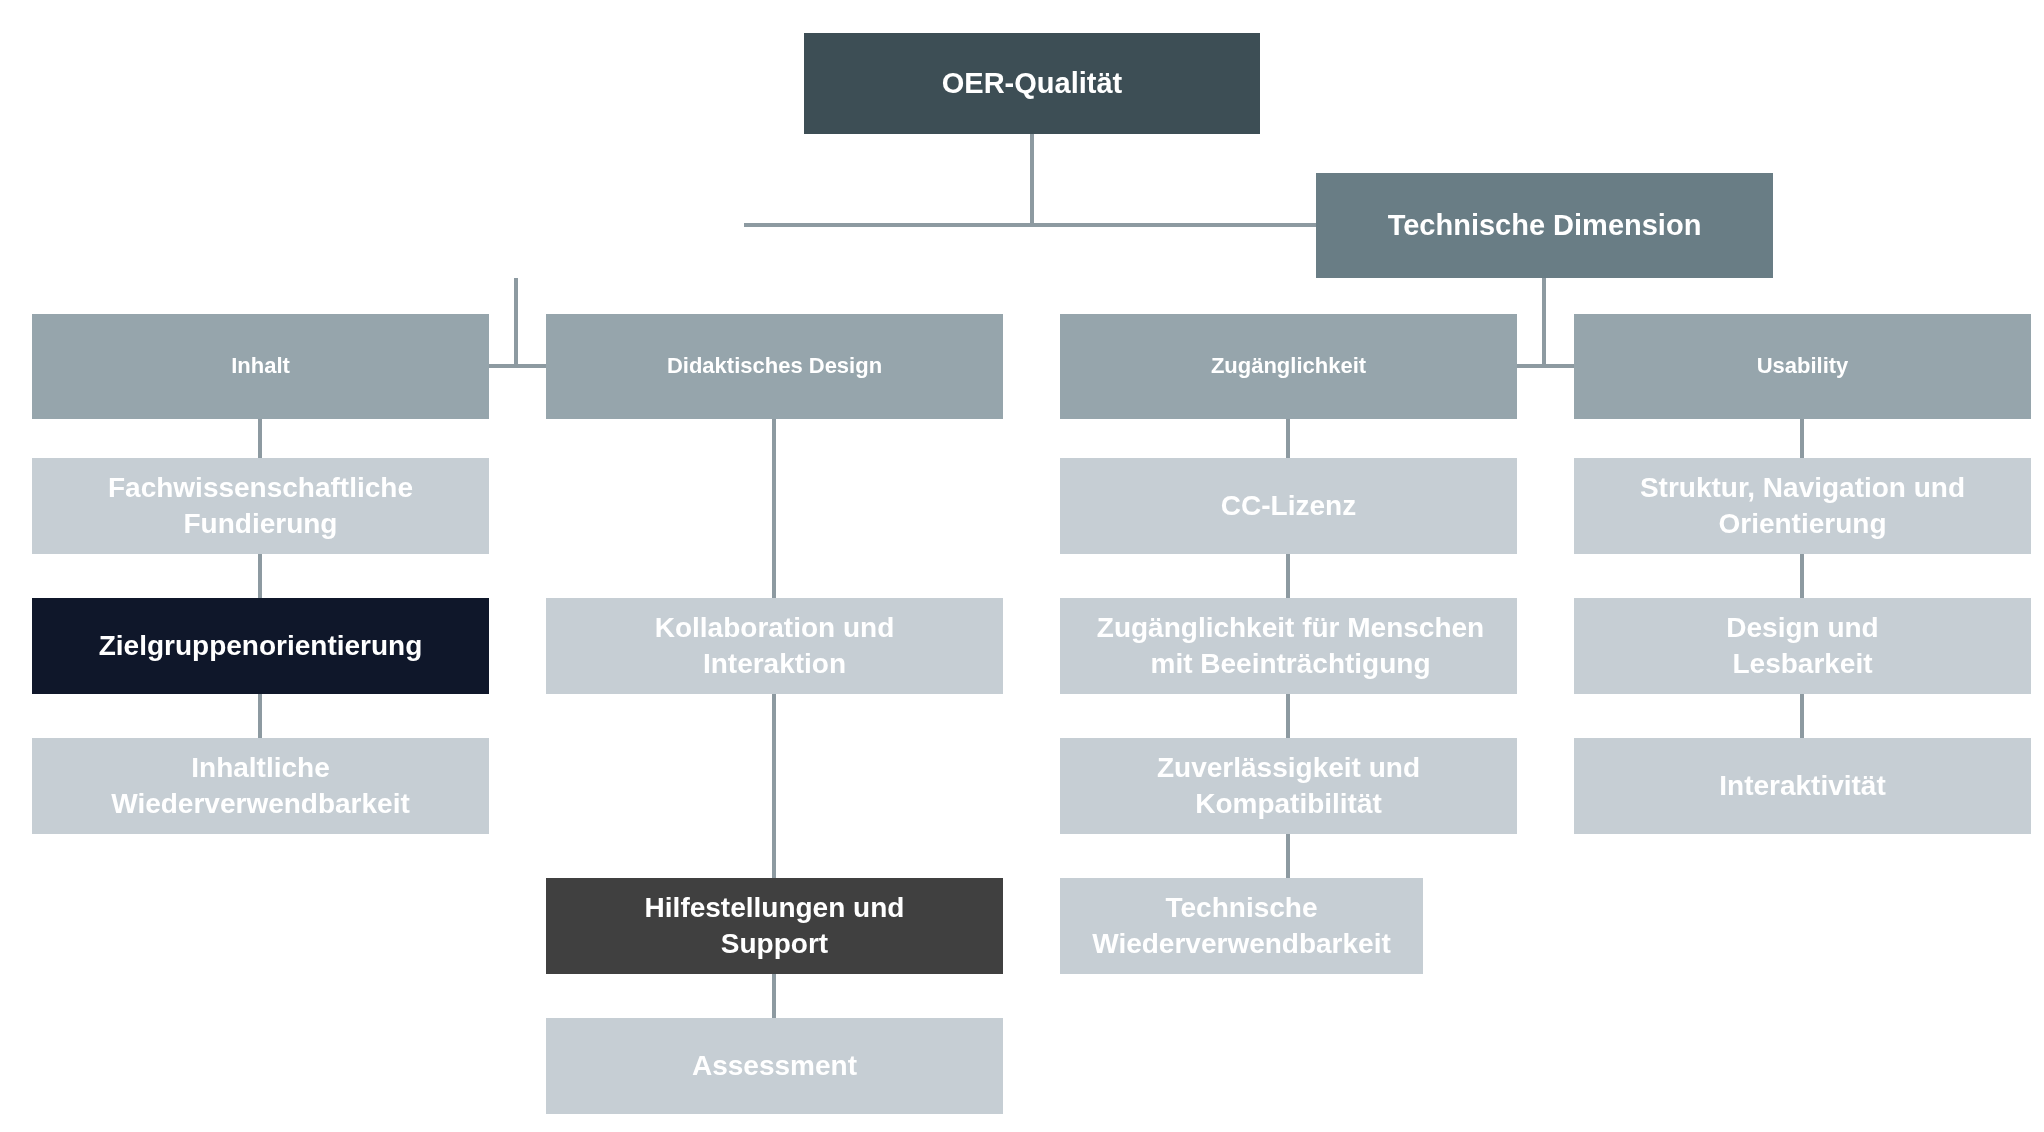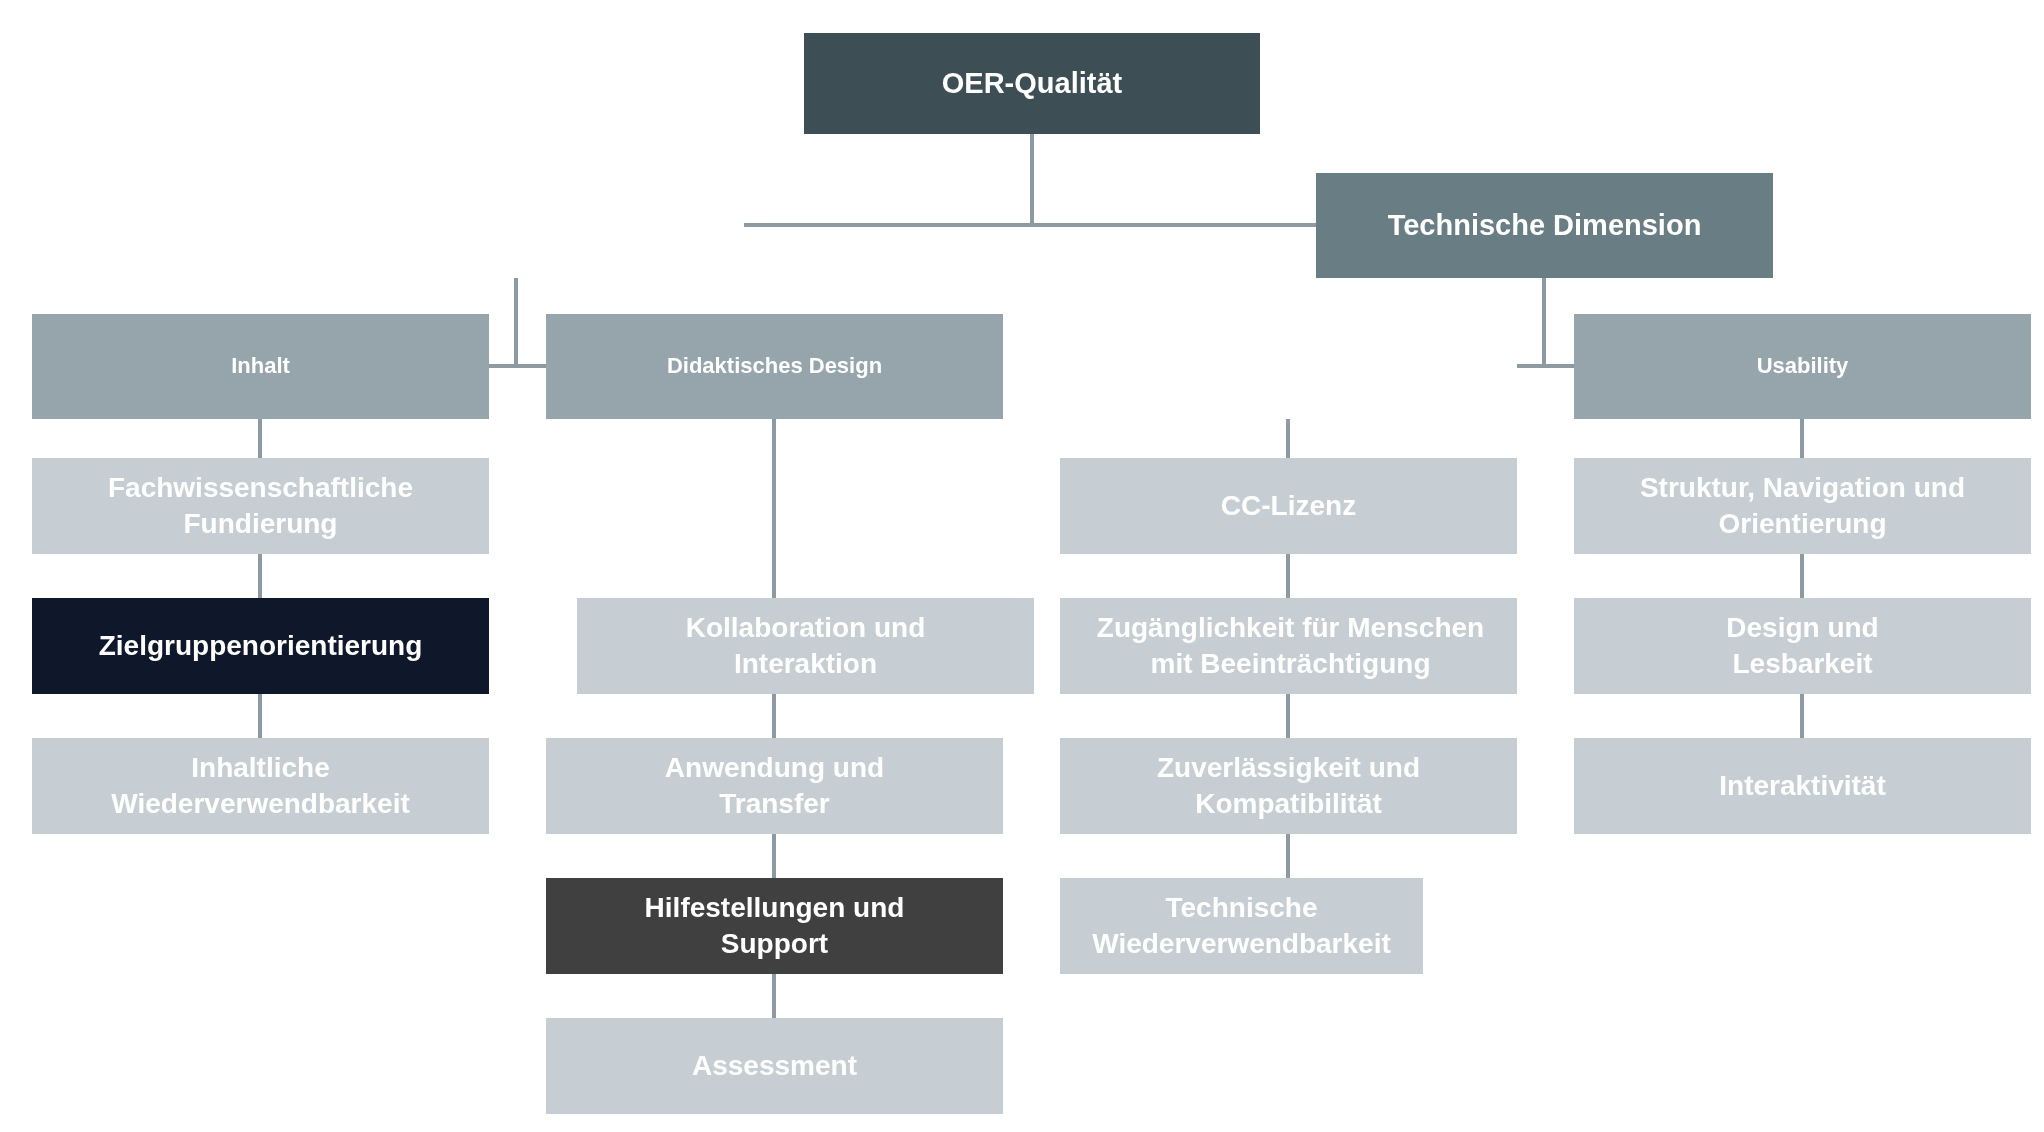--- a/index.html
+++ b/index.html
@@ -63,43 +63,42 @@
   <div class="box dim-box" style="left: 1316px; top: 173px; width: 457px; height: 105px; background-color: rgb(105, 125, 133);">
     <span>Technische Dimension</span>
   </div>
 
   <div class="box cat-box" style="left: 32px; top: 314px; width: 457px; height: 105px; background-color: rgb(150, 165, 172);">
     <span>Inhalt</span>
   </div>
   <div class="box cat-box" style="left: 546px; top: 314px; width: 457px; height: 105px; background-color: rgb(150, 165, 172);">
     <span>Didaktisches Design</span>
   </div>
+  <div class="box cat-box" style="left: 1060px; top: 314px; width: 457px; height: 105px; background-color: rgb(150, 165, 172);">
+    <span>Zugänglichkeit</span>
+  </div>
   <div class="box cat-box" style="left: 1574px; top: 314px; width: 457px; height: 105px; background-color: rgb(150, 165, 172);">
     <span>Usability</span>
   </div>
 
   <div class="box leaf-box" style="left: 32px; top: 458px; width: 457px; height: 96px; background-color: rgb(198, 206, 212);">
     <span>Fachwissenschaftliche
 Fundierung</span>
   </div>
   <div class="box leaf-box" style="left: 32px; top: 598px; width: 457px; height: 96px; background-color: #0f172a;">
     <span>Zielgruppenorientierung</span>
   </div>
   <div class="box leaf-box" style="left: 32px; top: 738px; width: 457px; height: 96px; background-color: rgb(198, 206, 212);">
     <span>Inhaltliche
 Wiederverwendbarkeit</span>
   </div>
 
-  <div class="box leaf-box" style="left: 546px; top: 598px; width: 457px; height: 96px; background-color: rgb(198, 206, 212); margin-left: 31px;">
+  <div class="box leaf-box" style="left: 546px; top: 598px; width: 457px; height: 96px; background-color: rgb(198, 206, 212);">
     <span>Kollaboration und
 Interaktion</span>
-  </div>
-  <div class="box leaf-box" style="left: 546px; top: 738px; width: 457px; height: 96px; background-color: rgb(198, 206, 212);">
-    <span>Anwendung und
-Transfer</span>
   </div>
   <div class="box leaf-box" style="left: 546px; top: 878px; width: 457px; height: 96px; background-color: #404040;">
     <span>Hilfestellungen und
 Support</span>
   </div>
   <div class="box leaf-box" style="left: 546px; top: 1018px; width: 457px; height: 96px; background-color: rgb(198, 206, 212);">
     <span>Assessment</span>
   </div>
 
   <div class="box leaf-box" style="left: 1060px; top: 458px; width: 457px; height: 96px; background-color: rgb(198, 206, 212);">

